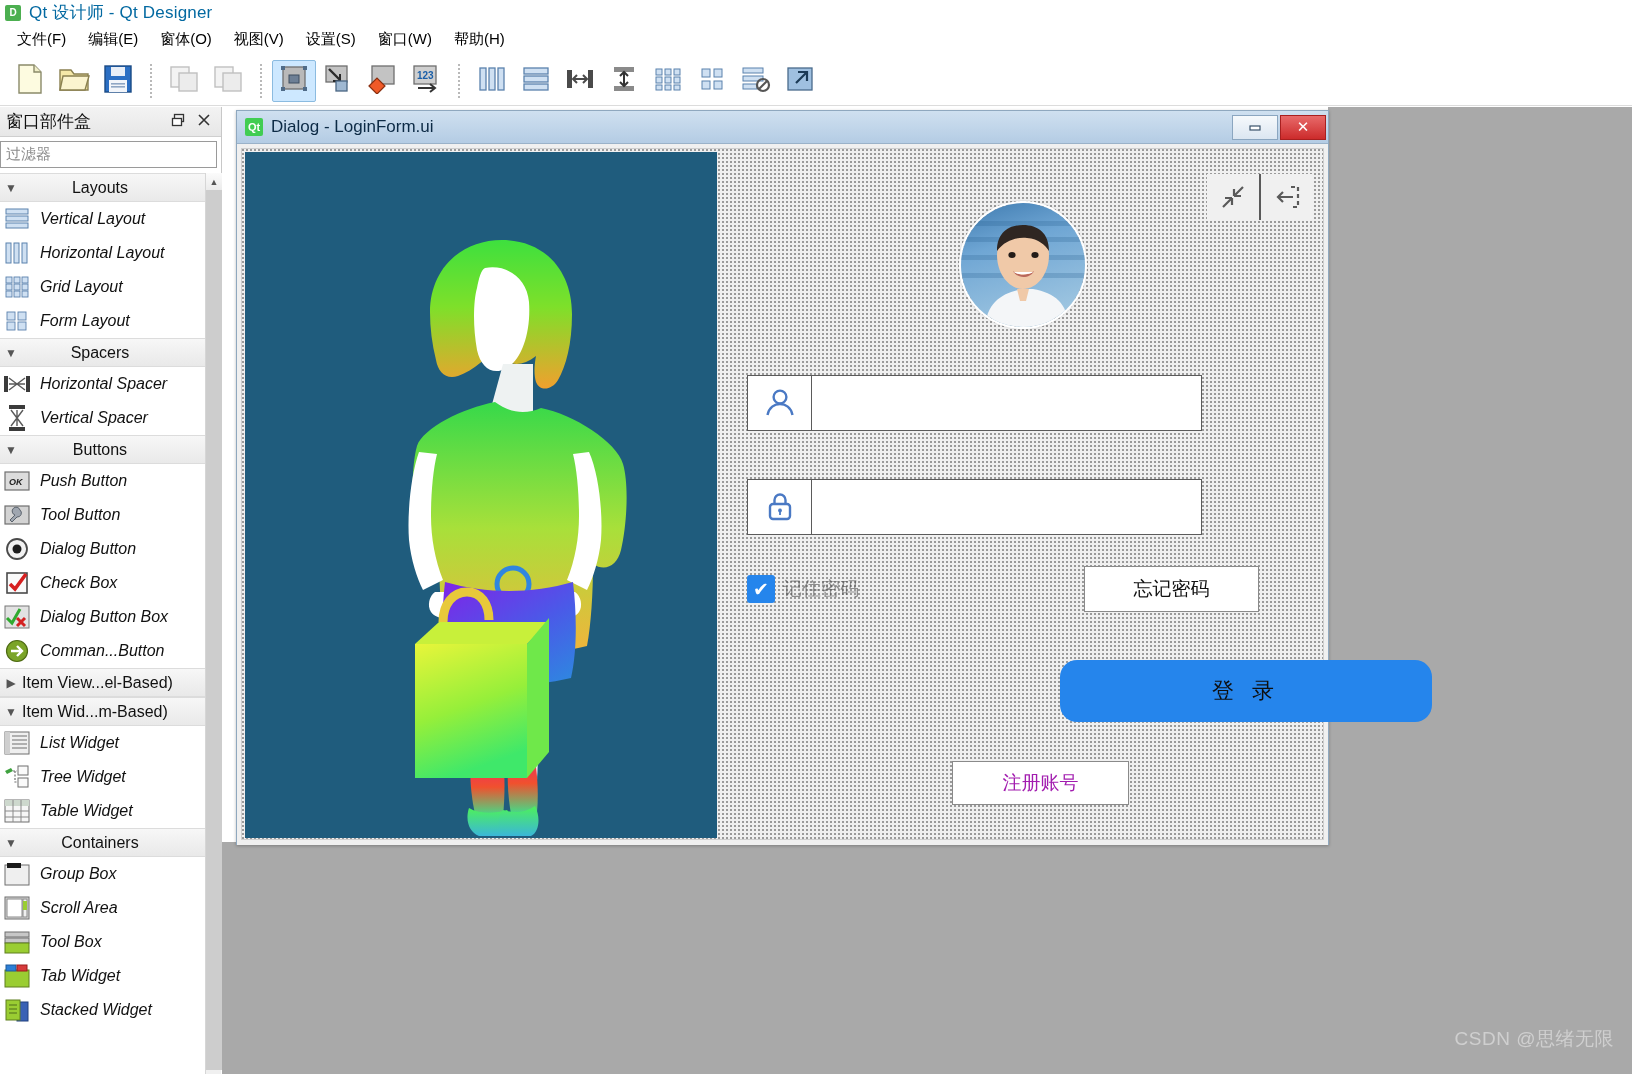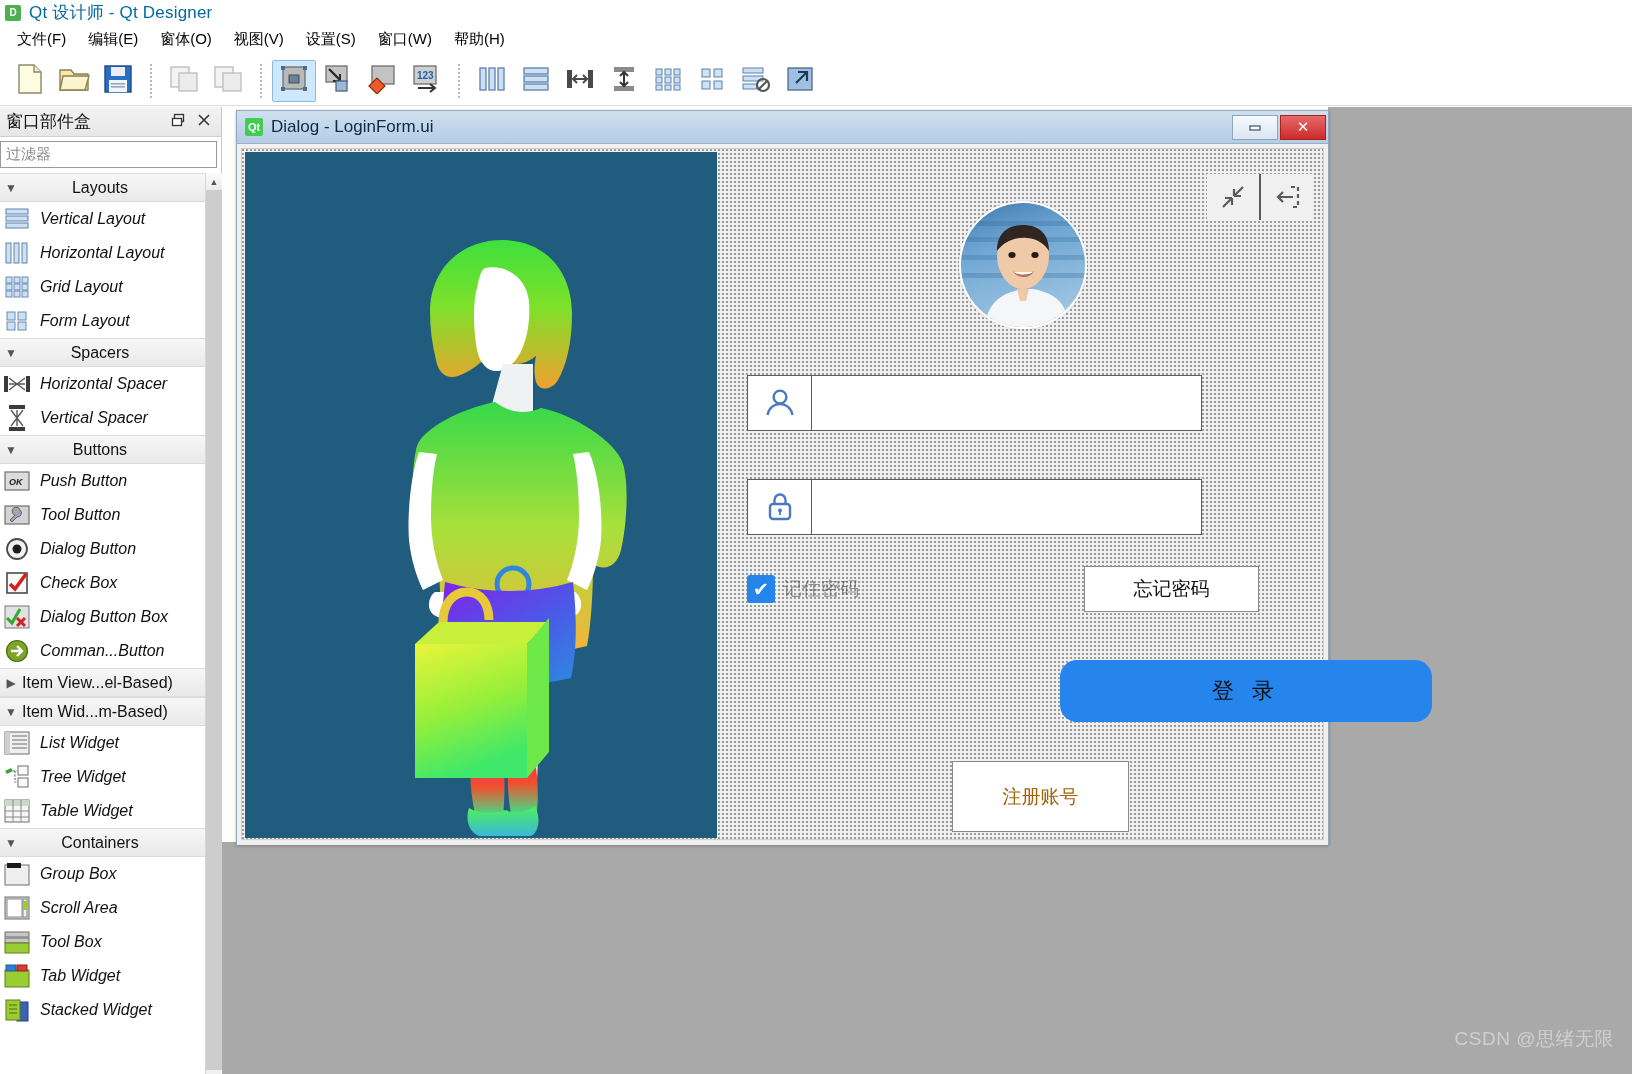--- a/index.html
+++ b/index.html
@@ -210,24 +210,24 @@
   }
 
   .login-btn {
     position:absolute; left:340px; top:511px; width:372px; height:62px;
     background:#2585ec; border-radius:17px; border:none; color:#0e0e0e;
     font-size:22px; letter-spacing:6px; display:flex; align-items:center; justify-content:center;
     font-family:"Liberation Sans", sans-serif; cursor:pointer;
   }
 
   .register-btn {
-    position:absolute; left:232px; top:612px; width:177px; height:71px;
+    position:absolute; left:232px; top:612px; width:177px; height:44px;
     background:#ffffff; border:1px solid #8a8a8a;
     display:flex; align-items:center; justify-content:center;
-    font-size:19px; color:#a16207;
+    font-size:19px; color:#a21caf;
   }
 
   
   .watermark {
     position:absolute; right:18px; bottom:22px;
     font-size:19px; color:#cfcfcf; letter-spacing:.5px;
   }
 </style>
 </head>
 <body>

